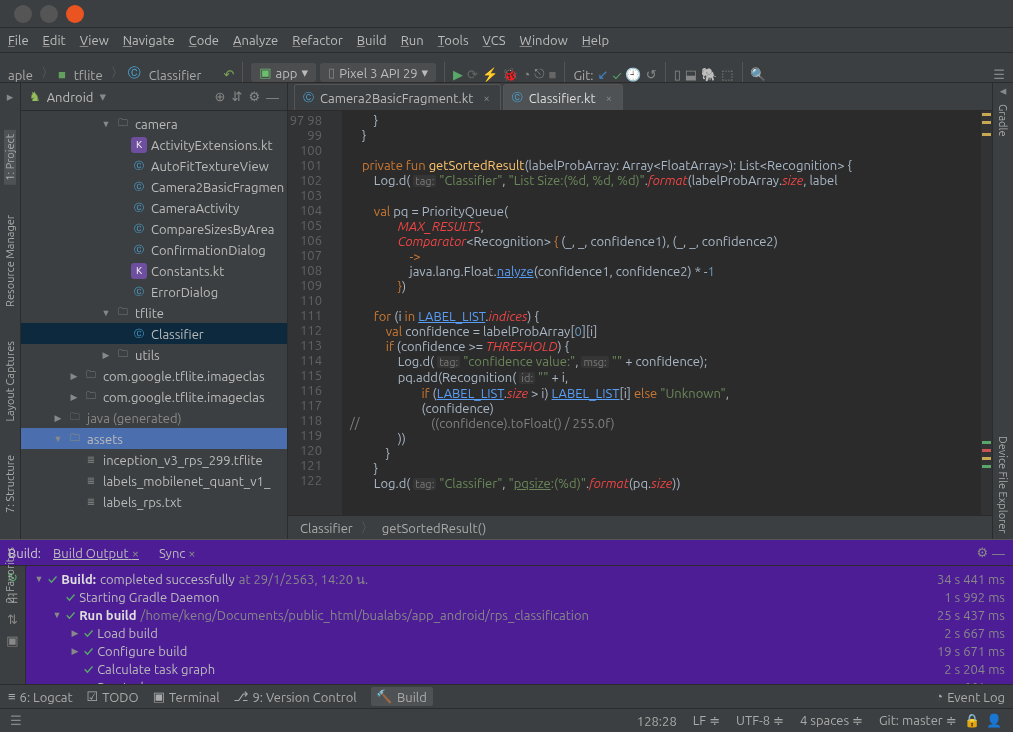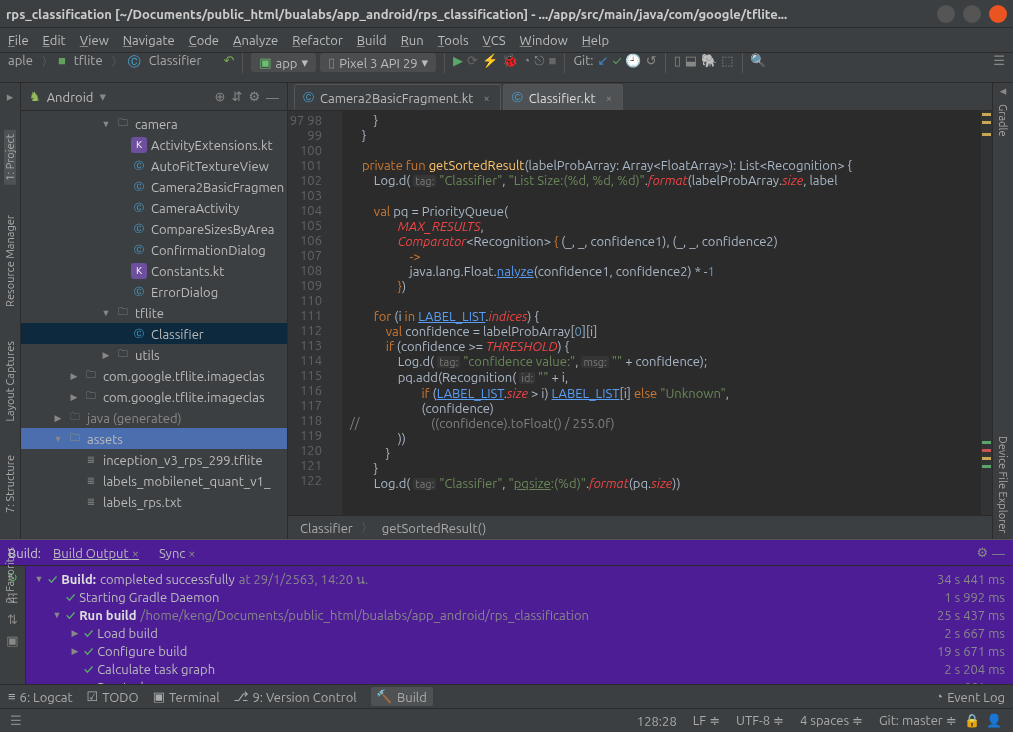--- a/index.html
+++ b/index.html
@@ -4,21 +4,21 @@
 <style>
 * { margin:0; padding:0; box-sizing:border-box; font-family:"Ubuntu","Segoe UI",sans-serif; font-size:13px; }
 body { background:#3c3f41; color:#bbb; width:1013px; height:732px; overflow:hidden; }
 .titlebar { height:28px; background:#3c3f41; display:flex; align-items:center; padding:0 6px; border-bottom:1px solid #2b2b2b;}
 .titlebar .title { flex:1; color:#ccc; font-weight:bold; font-size:13px; overflow:hidden; white-space:nowrap;}
 .winbtn { width:18px; height:18px; border-radius:50%; margin-left:8px; display:inline-block;}
 .winbtn.min{background:#555;} .winbtn.max{background:#555;} .winbtn.close{background:#e95420;}
 .menubar { height:25px; display:flex; align-items:center; padding:0 8px; gap:14px; background:#3c3f41; border-bottom:1px solid #2b2b2b;}
 .menubar span { color:#bbb; cursor:pointer; }
 .menubar u { text-decoration:underline; text-decoration-color:#888;}
-.toolbar { height:30px; display:flex; align-items:flex-start; background:#3c3f41; border-bottom:1px solid #2b2b2b; padding:0 4px; gap:4px; font-size:12px;}
+.toolbar { height:30px; display:flex; align-items:flex-end; background:#3c3f41; border-bottom:1px solid #2b2b2b; padding:0 4px; gap:4px; font-size:12px;}
 .toolbar .crumb { color:#aaa; padding:0 4px;}
 .toolbar .sep { color:#666;}
 .tbtn { padding:2px 6px; color:#bbb; display:inline-flex; align-items:center; gap:4px;}
 .pill { background:#4b4d4f; border-radius:3px; padding:2px 8px;}
 .vsep { width:1px; height:20px; background:#555; margin:0 4px;}
 .main { display:flex; height:456px;}
 .leftrail { width:21px; background:#3c3f41; border-right:1px solid #2b2b2b; display:flex; flex-direction:column; align-items:center; gap:26px; padding-top:6px; }
 .leftrail .rlabel { writing-mode:vertical-rl; transform:rotate(180deg); font-size:11px; color:#aaa; white-space:nowrap; padding:4px 0;}
 .rightrail { width:21px; background:#3c3f41; border-left:1px solid #2b2b2b; display:flex; flex-direction:column; align-items:center;}
 .rightrail .rlabel { writing-mode:vertical-rl; font-size:11px; color:#aaa; padding:6px 0;}
@@ -61,21 +61,20 @@
 .bottombar .bitem { display:flex; align-items:center; gap:4px;}
 .bottombar .grow { flex:1;}
 .statusbar { height:24px; background:#3c3f41; border-top:1px solid #2b2b2b; display:flex; align-items:center; padding:0 10px; font-size:12px; color:#aaa;}
 .statusbar .grow{flex:1;}
 .statusbar .sit { padding:0 8px;}
 </style>
 </head>
 <body>
 
 <div class="titlebar">
-  <span class="title">rps_classification [~/Documents/public_html/bualabs/app_android/rps_classification] - .../app/src/main/java/com/google/tflite...</span>
   <span class="winbtn min"></span>
   <span class="winbtn max"></span>
   <span class="winbtn close"></span>
 </div>
 
 <div class="menubar" id="menubar">
     <span><u>F</u>ile</span>
     <span><u>E</u>dit</span>
     <span><u>V</u>iew</span>
     <span><u>N</u>avigate</span>

